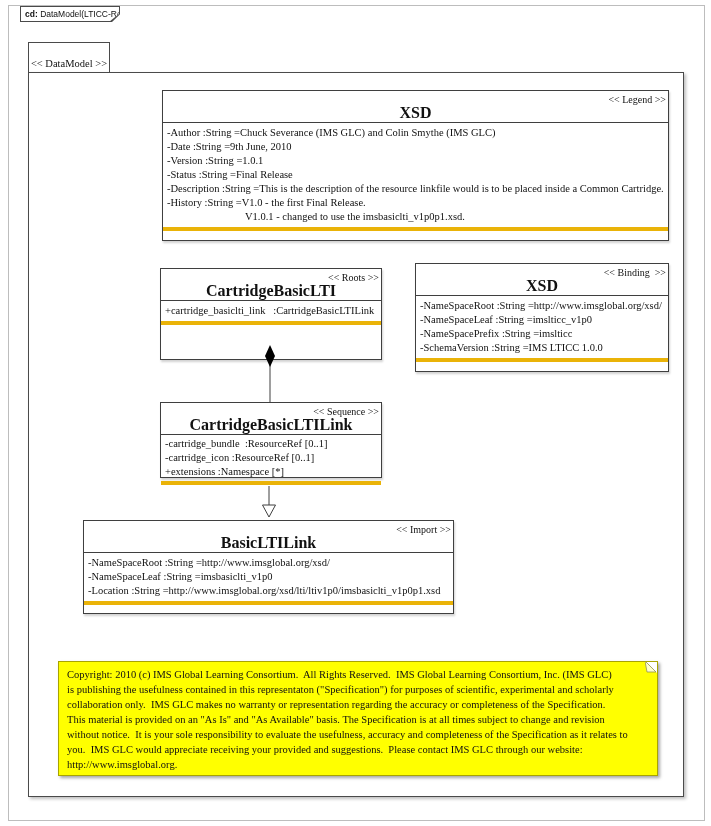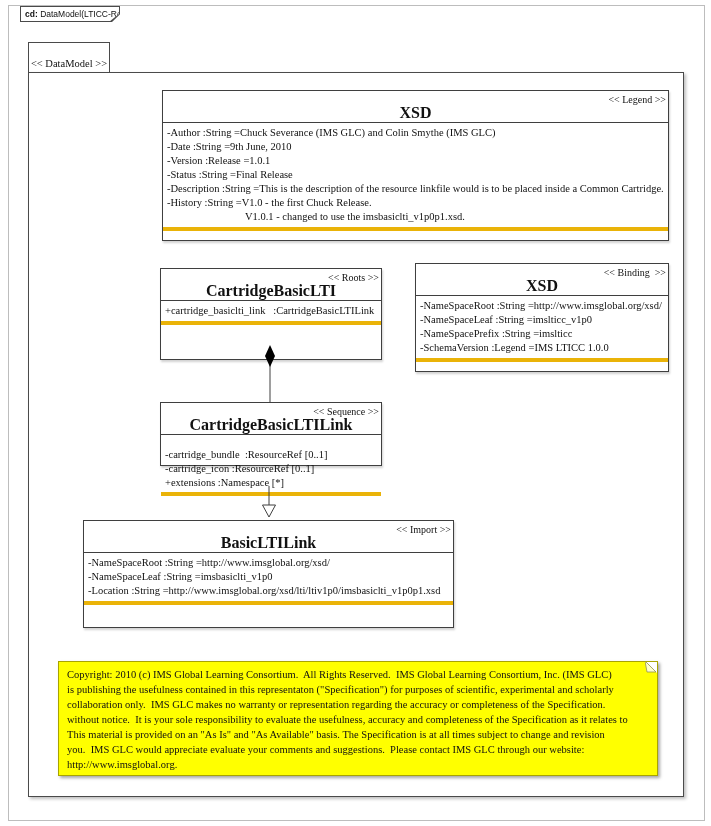--- a/index.html
+++ b/index.html
@@ -34,22 +34,22 @@
   .uml-stereo{font-size:10px;line-height:13px;white-space:pre;text-align:right;}
   .uml-name{font-size:16px;line-height:14px;font-weight:bold;white-space:pre;}
   .uml-attrs{border-bottom:4px solid #eab308;padding:3px 4px 3px;}
   .uml-attr{font-size:10.5px;line-height:14px;white-space:pre;}
   .uml-attr.indent{padding-left:78px;}
   .uml-empty{flex:1;}
 
   .c-legend  {left:162px;top:90px; width:507px;height:151px;}
   .c-roots   {left:160px;top:268px;width:222px;height:92px;}
   .c-binding {left:415px;top:263px;width:254px;height:109px;}
-  .c-sequence{left:160px;top:402px;width:222px;height:64px;gap:11px;}
-  .c-import  {left:83px; top:520px;width:371px;height:108px;}
+  .c-sequence{left:160px;top:402px;width:222px;height:76px;}
+  .c-import  {left:83px; top:520px;width:371px;height:94px;}
 
   .connector{position:absolute;}
 
   
   .note{position:absolute;left:58px;top:661px;width:600px;height:115px;
         background:#ffff00;border:1px solid #a8a400;box-sizing:border-box;
         box-shadow:2px 2px 3px rgba(0,0,0,0.35);padding:5px 6px 0 8px;overflow:hidden;}
   .note-line{font-size:10.5px;line-height:15px;white-space:pre;}
   .dogear{position:absolute;top:-1px;right:-1px;width:13px;height:13px;}
 </style>
@@ -72,24 +72,24 @@
   <div class="frame"></div>
 
   <div class="uml-class c-legend">
     <div class="uml-title">
       <div class="uml-stereo">&lt;&lt; Legend &gt;&gt;</div>
       <div class="uml-name">XSD</div>
     </div>
     <div class="uml-attrs">
       <div class="uml-attr">-Author :String =Chuck Severance (IMS GLC) and Colin Smythe (IMS GLC)</div>
       <div class="uml-attr">-Date :String =9th June, 2010</div>
-      <div class="uml-attr">-Version :Release =1.0.1</div>
+      <div class="uml-attr">-Version :String =1.0.1</div>
       <div class="uml-attr">-Status :String =Final Release</div>
       <div class="uml-attr">-Description :String =This is the description of the resource linkfile would is to be placed inside a Common Cartridge.</div>
-      <div class="uml-attr">-History :String =V1.0 - the first Chuck Release.</div>
+      <div class="uml-attr">-History :String =V1.0 - the first Final Release.</div>
       <div class="uml-attr indent">V1.0.1 - changed to use the imsbasiclti_v1p0p1.xsd.</div>
     </div>
     <div class="uml-empty"></div>
   </div>
 
   <div class="uml-class c-roots">
     <div class="uml-title">
       <div class="uml-stereo">&lt;&lt; Roots &gt;&gt;</div>
       <div class="uml-name">CartridgeBasicLTI</div>
     </div>
@@ -101,21 +101,21 @@
 
   <div class="uml-class c-binding">
     <div class="uml-title">
       <div class="uml-stereo">&lt;&lt; Binding  &gt;&gt;</div>
       <div class="uml-name">XSD</div>
     </div>
     <div class="uml-attrs">
       <div class="uml-attr">-NameSpaceRoot :String =http://www.imsglobal.org/xsd/</div>
       <div class="uml-attr">-NameSpaceLeaf :String =imslticc_v1p0</div>
       <div class="uml-attr">-NameSpacePrefix :String =imslticc</div>
-      <div class="uml-attr">-SchemaVersion :Legend =IMS LTICC 1.0.0</div>
+      <div class="uml-attr">-SchemaVersion :String =IMS LTICC 1.0.0</div>
     </div>
     <div class="uml-empty"></div>
   </div>
 
   <div class="uml-class c-sequence">
     <div class="uml-title">
       <div class="uml-stereo">&lt;&lt; Sequence &gt;&gt;</div>
       <div class="uml-name">CartridgeBasicLTILink</div>
     </div>
     <div class="uml-attrs" style="padding-top:2px;padding-bottom:2px;">
@@ -150,19 +150,19 @@
   </svg>
 
   <div class="note">
     <svg class="dogear" width="13" height="13">
       <polygon points="0,0 13,0 13,13" fill="#ffffff"></polygon>
       <polygon points="0,0 11,11 2,11" fill="#ffffcc" stroke="#8f8f5a" stroke-width="0.8"></polygon>
     </svg>
     <div class="note-line">Copyright: 2010 (c) IMS Global Learning Consortium.  All Rights Reserved.  IMS Global Learning Consortium, Inc. (IMS GLC)</div>
     <div class="note-line">is publishing the usefulness contained in this representaton ("Specification") for purposes of scientific, experimental and scholarly</div>
     <div class="note-line">collaboration only.  IMS GLC makes no warranty or representation regarding the accuracy or completeness of the Specification.</div>
+    <div class="note-line">This material is provided on an "As Is" and "As Available" basis. The Specification is at all times subject to change and revision</div>
     <div class="note-line">without notice.  It is your sole responsibility to evaluate the usefulness, accuracy and completeness of the Specification as it relates to</div>
-    <div class="note-line">This material is provided on an "As Is" and "As Available" basis. The Specification is at all times subject to change and revision</div>
-    <div class="note-line">you.  IMS GLC would appreciate evaluate your comments and suggestions.  Please contact IMS GLC through our website:</div>
+    <div class="note-line">you.  IMS GLC would appreciate receiving your provided and suggestions.  Please contact IMS GLC through our website:</div>
     <div class="note-line">http://www.imsglobal.org.</div>
   </div>
 
 </div>
 
 </body></html>

